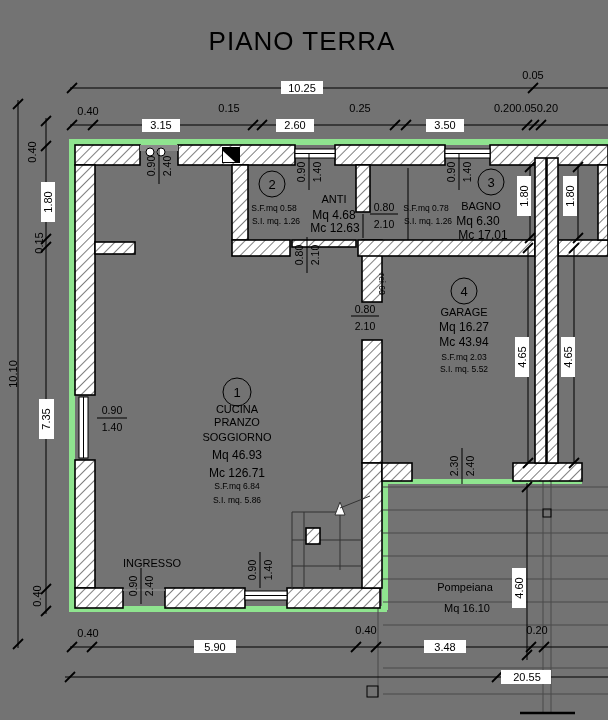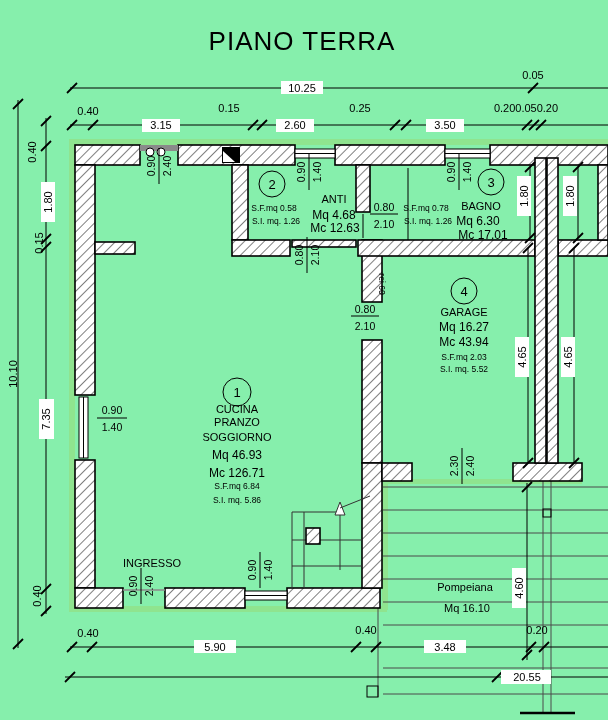--- a/index.html
+++ b/index.html
@@ -1,16 +1,16 @@
 <!DOCTYPE html>
 <html><head>
 <meta charset="utf-8">
 <style>
   html,body{margin:0;padding:0;background:#fff}
-  .wrap{width:608px;height:720px;position:relative;background:#86efac;overflow:hidden}
+  .wrap{width:608px;height:720px;position:relative;background:#737373;overflow:hidden}
   svg{display:block}
   text{fill:#000;font-family:"Liberation Sans",sans-serif;text-anchor:middle}
   .title{font-size:26px;letter-spacing:1px}
   .d{font-size:11px}
   .o{font-size:10.5px}
   .r{font-size:11px}
   .m{font-size:12px}
   .s{font-size:8.5px}
   .num{font-size:13px}
   .dl{stroke:#000;stroke-width:1}

